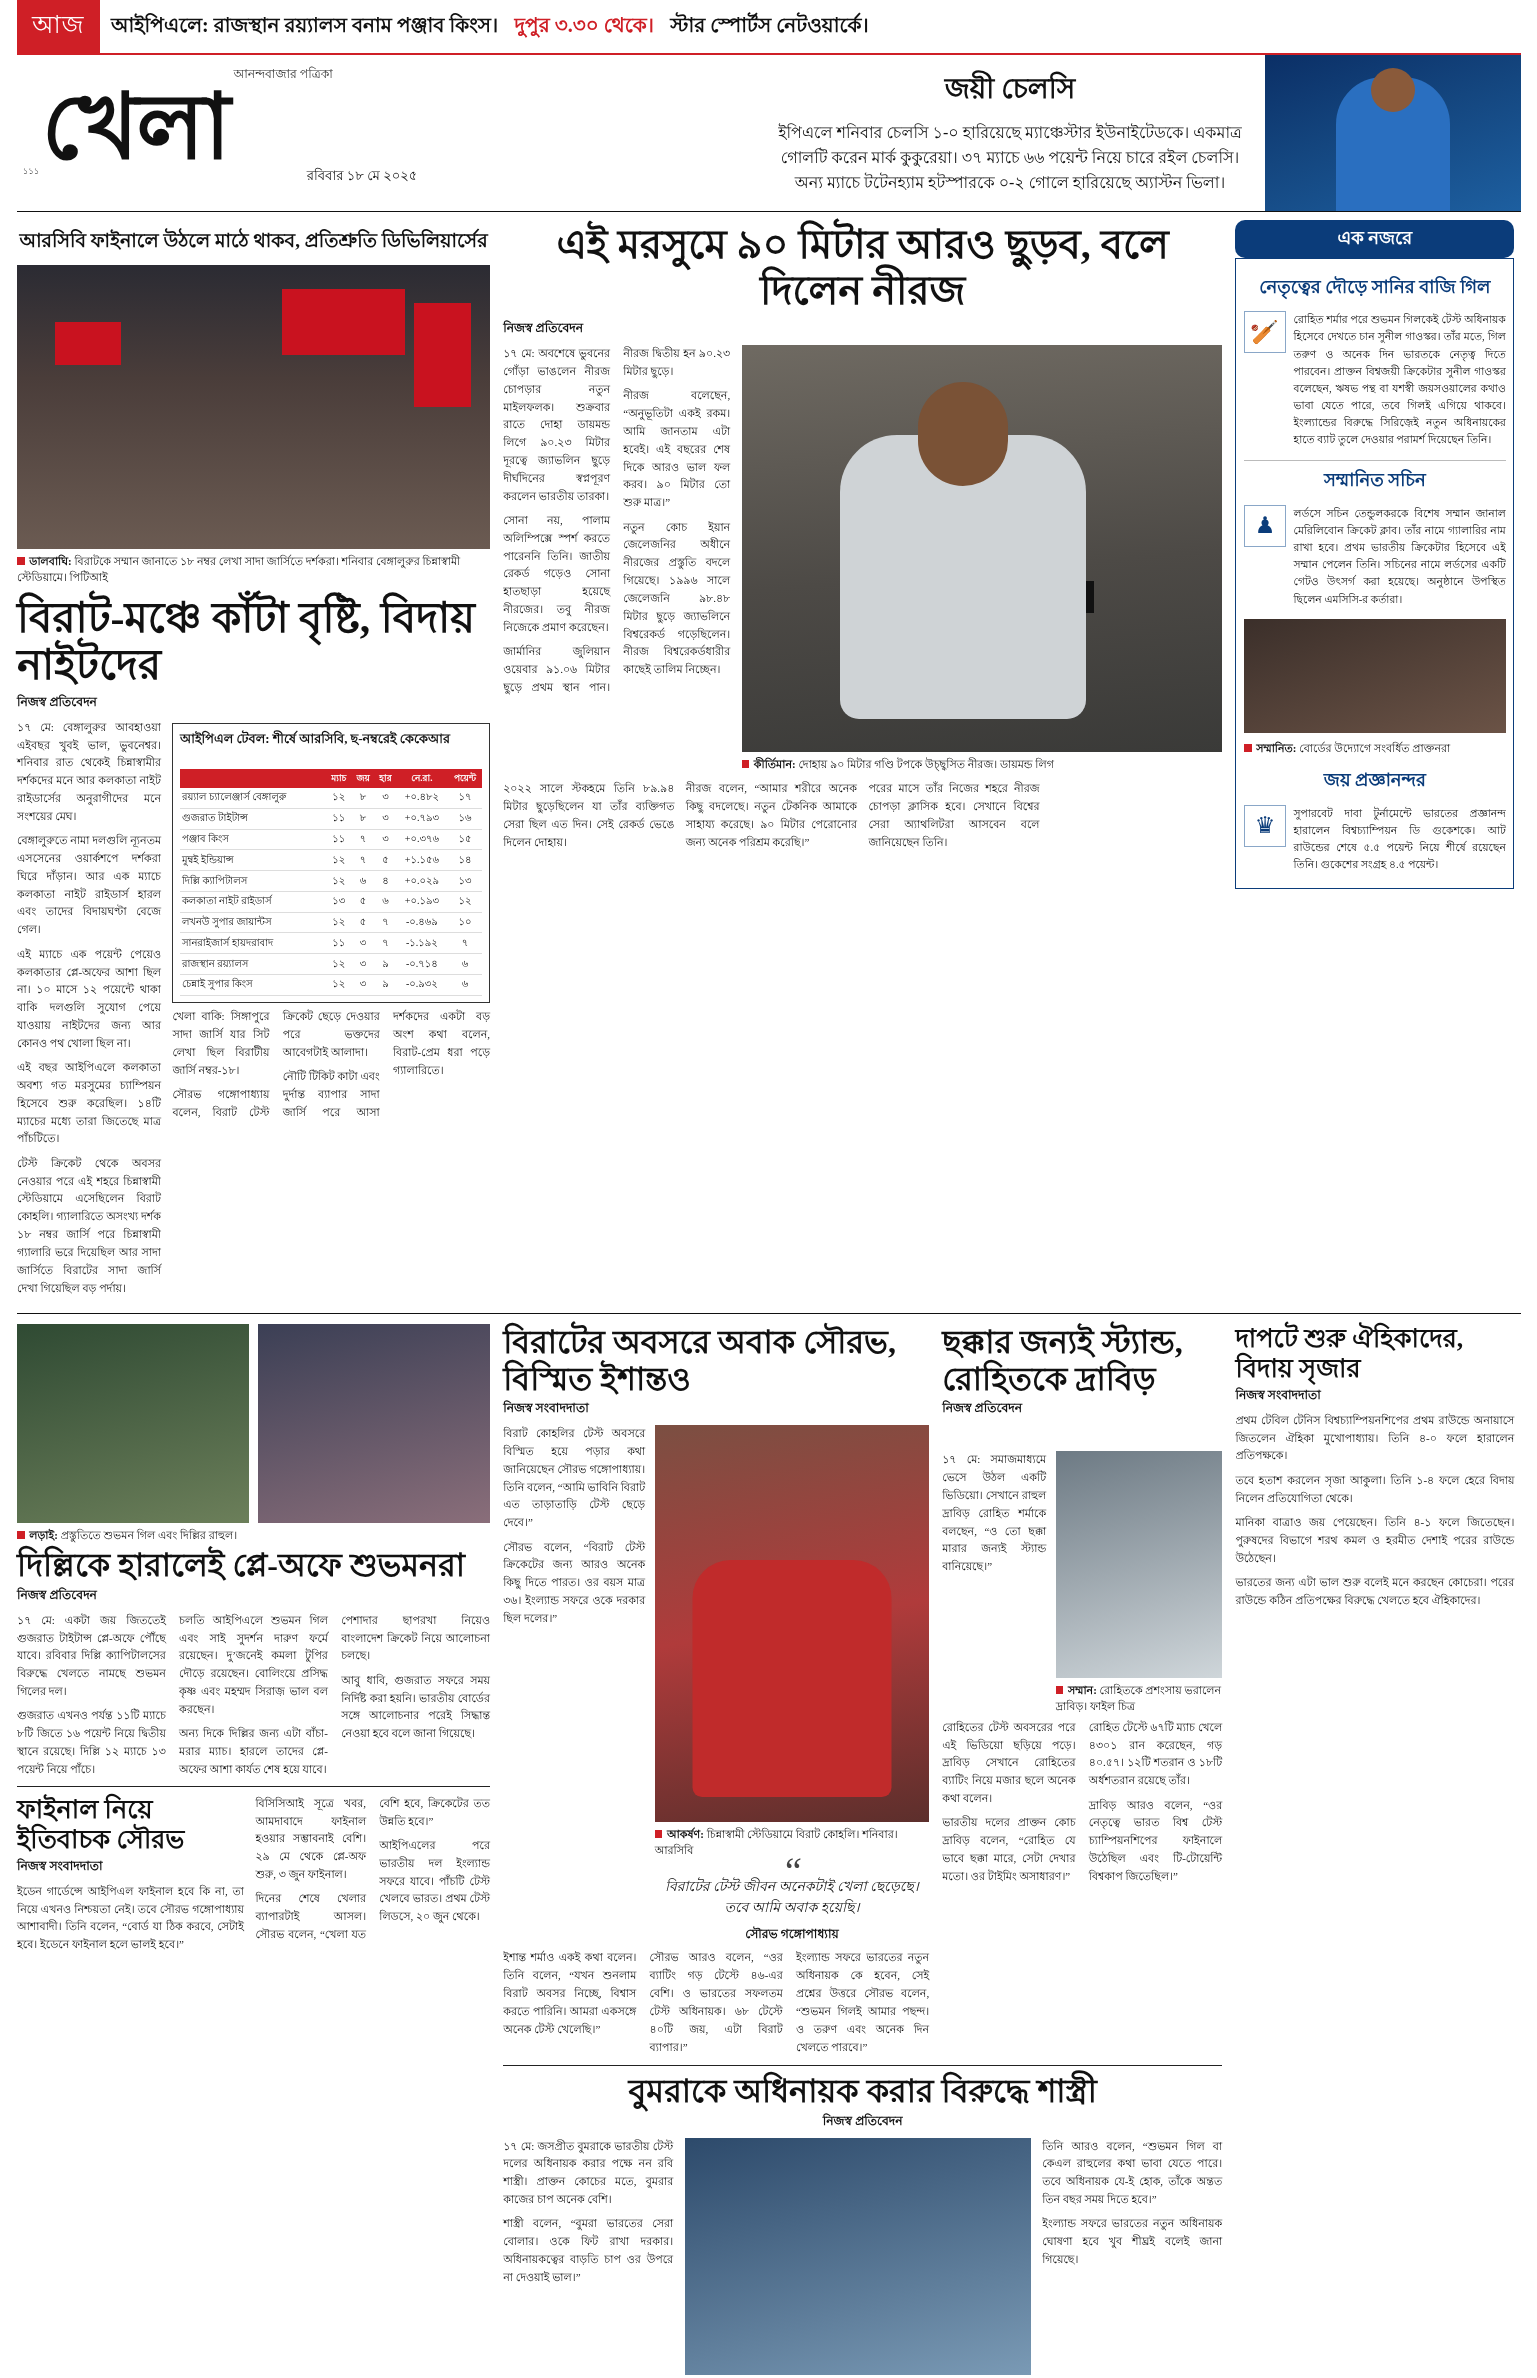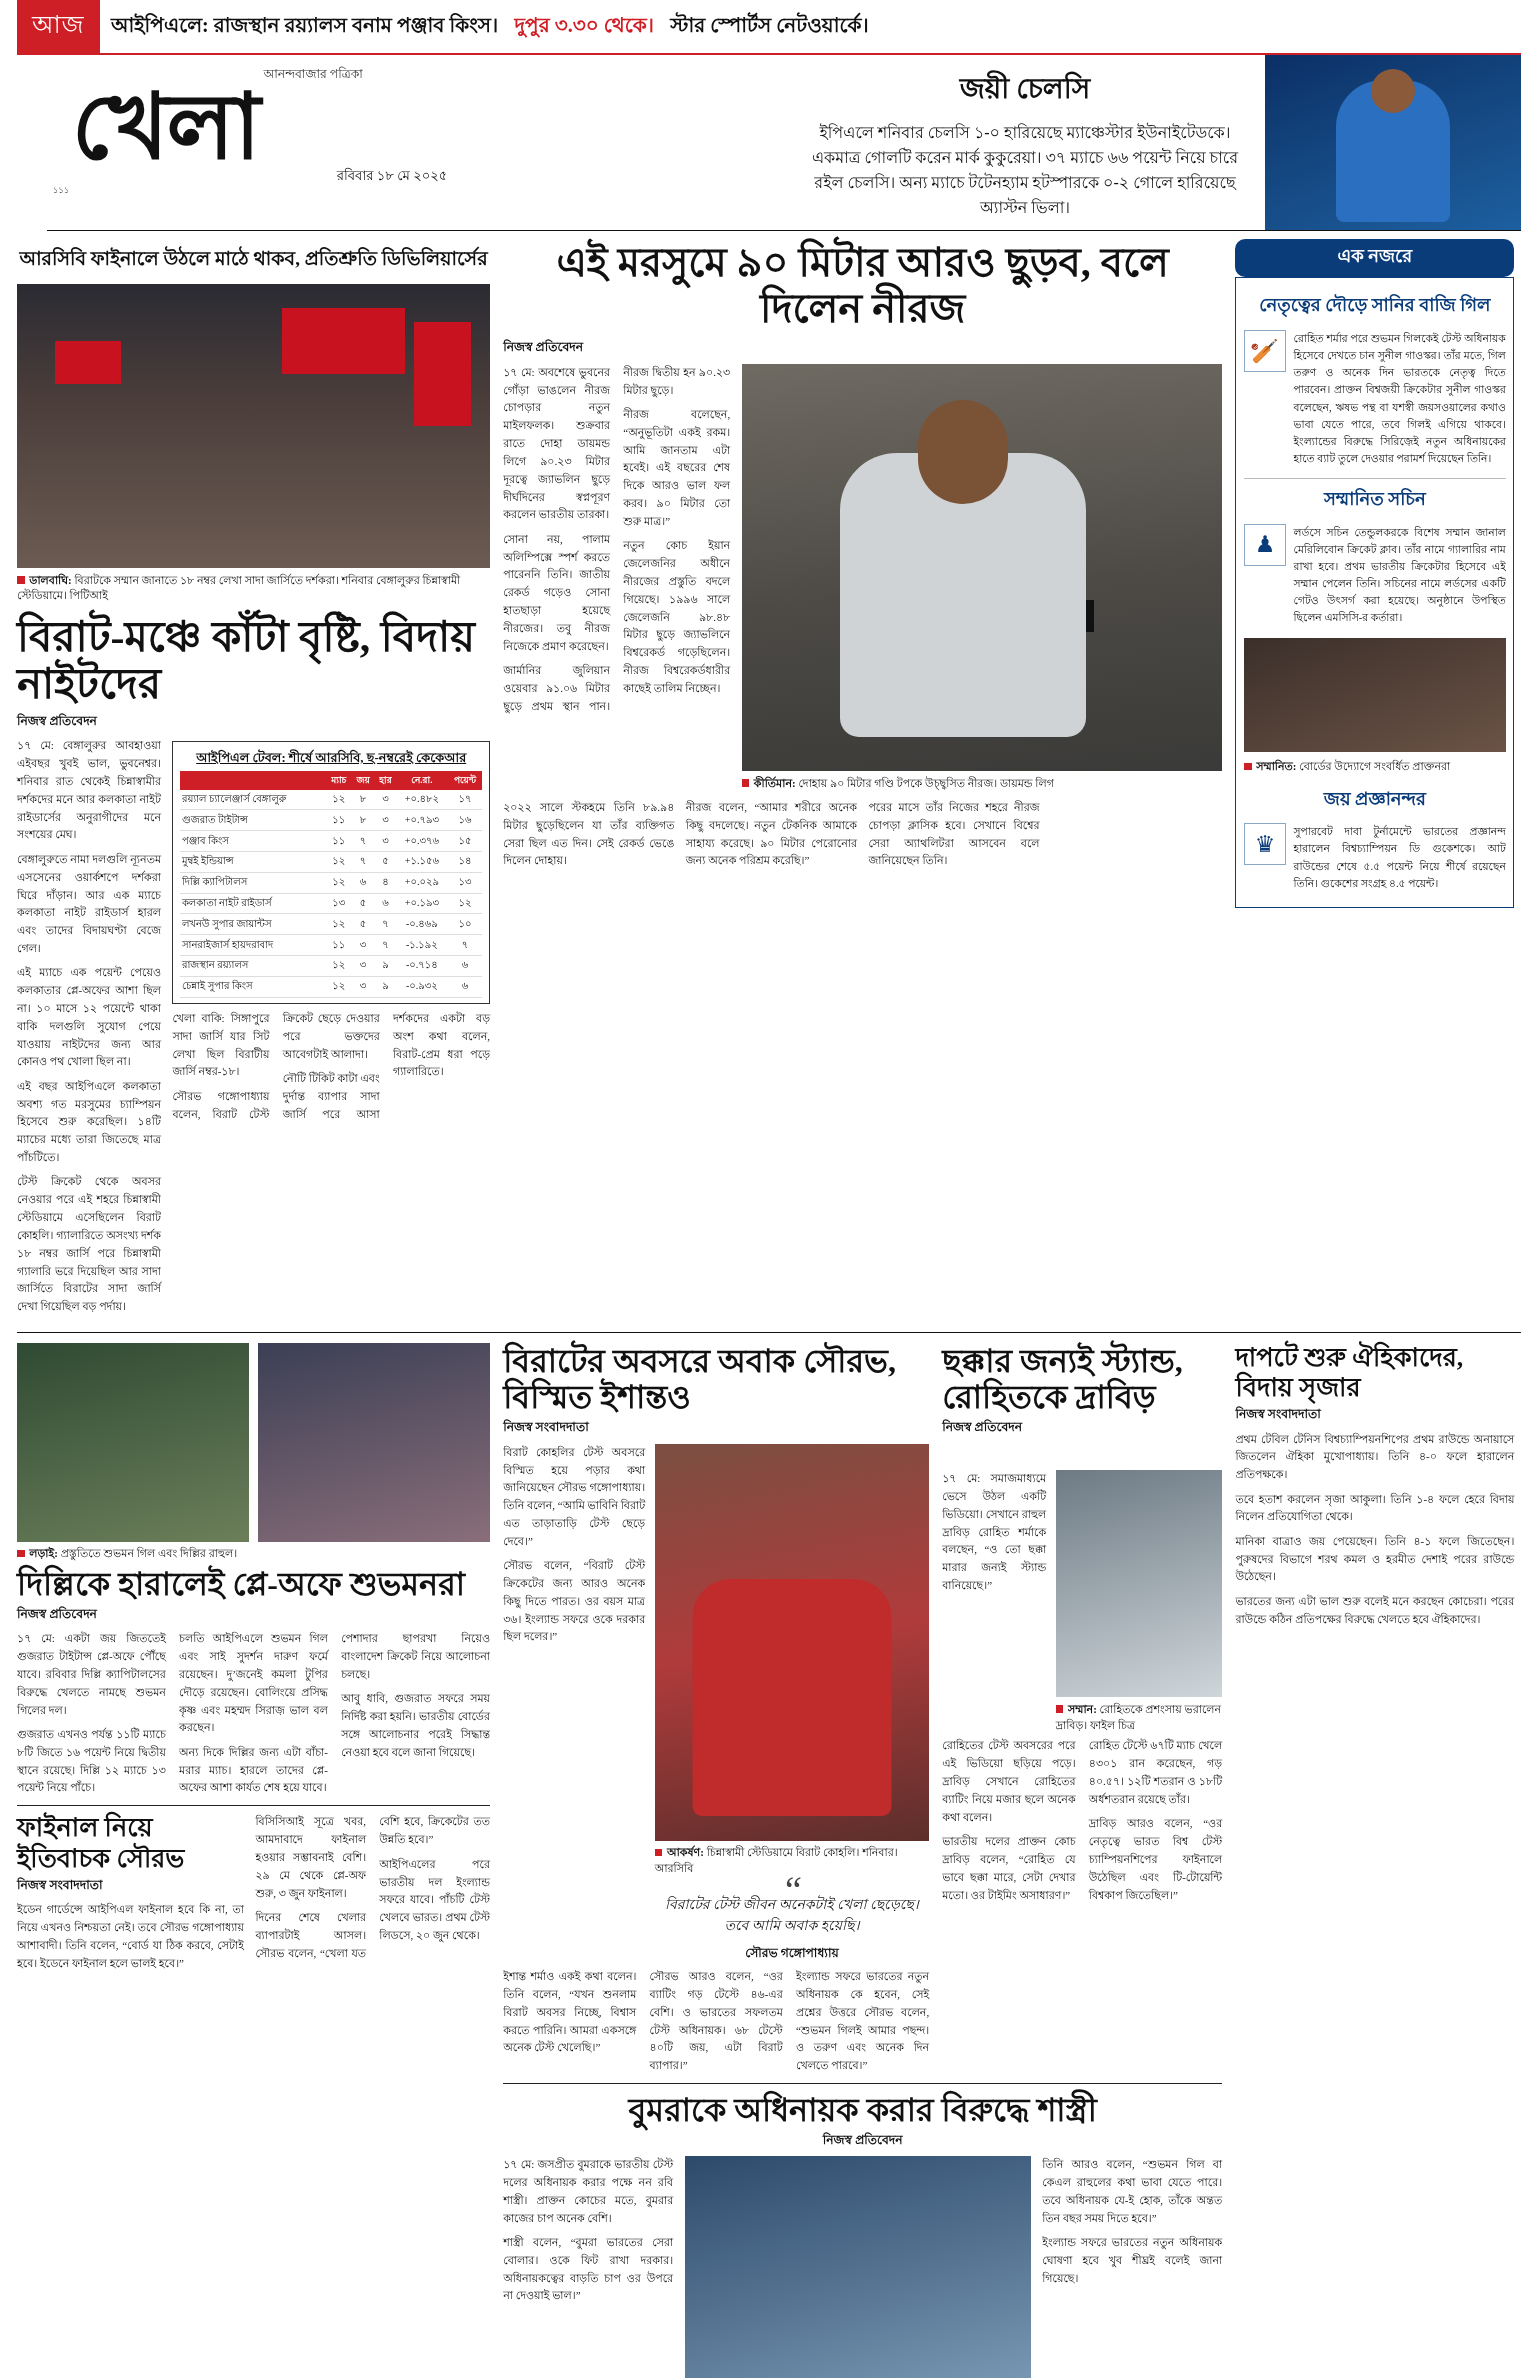--- a/index.html
+++ b/index.html
@@ -20,21 +20,21 @@
     padding:5.7px 15px 7.6px 15px; display:flex; align-items:center; letter-spacing:0.9px;
   }
   .aaj-line {
     flex:1; display:flex; align-items:center; padding:5.7px 11.4px;
     font-size:20px; font-weight:bold; color:#111;
   }
   .aaj-line .sep { color:#cf1f26; margin:0 5.7px; }
   .aaj-line .red { color:#cf1f26; }
 
   
-  .masthead { display:flex; border-bottom:1.9px solid #111;margin-left:30px; }
+  .masthead { display:flex; border-bottom:1.9px solid #111; }
   .mast-left { width:738px; padding:9.5px 0 5.7px 5.7px; position:relative; }
   .mast-kicker { font-size:12.3px; text-align:center; width:407px; margin-left:57px; color:#333; }
   .mast-title {
     font-size:91px; line-height:0.95; font-weight:bold; letter-spacing:-1.9px;
     padding-left:19px; font-family:"Liberation Serif", serif;
   }
   .mast-date { font-size:13.2px; padding-left:284px; margin-top:-5.7px; }
   .mast-code { position:absolute; left:5.7px; bottom:32px; font-size:8.5px; color:#444; }
 
   .mast-mid { flex:1; padding:9.5px 13.2px; text-align:center; }
@@ -75,21 +75,21 @@
   .cols3 { column-count:3; column-gap:13.2px; }
   .cols4 { column-count:4; column-gap:11.4px; }
   .body { font-size:11px; line-height:1.62; text-align:justify; }
   .body p { margin:0 0 6.6px 0; }
 
   hr.rule { border:0; border-top:0.9px solid #222; margin:7.6px 0; }
   hr.thin { border:0; border-top:0.9px solid #bbb; margin:5.7px 0; }
 
   
   .tbox { border:0.9px solid #333; padding:5.7px 6.6px; margin-top:3.8px; }
-  .tbox h4 { margin:0 0 2px 0; font-size:12.8px; text-align:center; font-weight:bold;text-decoration:underline; }
+  .tbox h4 { margin:0 0 19px 0; font-size:12.8px; text-align:left; font-weight:bold; }
   table.pts { width:100%; border-collapse:collapse; font-size:10px; }
   table.pts th { font-size:9px; background:#cf1f26; color:#fff; padding:1.9px 1.9px; font-weight:bold; }
   table.pts td { padding:1.4px 1.9px; border-bottom:0.9px solid #ddd; }
   table.pts td.nm { text-align:left; }
   table.pts td.n { text-align:center; }
 
   
   .lead-head { font-size:40px; font-weight:bold; line-height:1.15; text-align:center; margin:1.9px 0 5.7px 0; }
   .lead-photo { height:407px; background:linear-gradient(175deg,#6f6a62 0%,#4d4a46 55%,#3a3a38 100%); position:relative; overflow:hidden; }
   .lead-photo .torso { position:absolute; left:46%; top:22%; width:246px; height:284px; background:#cfd3d6; border-radius:57px 57px 19px 19px; transform:translateX(-50%); }

